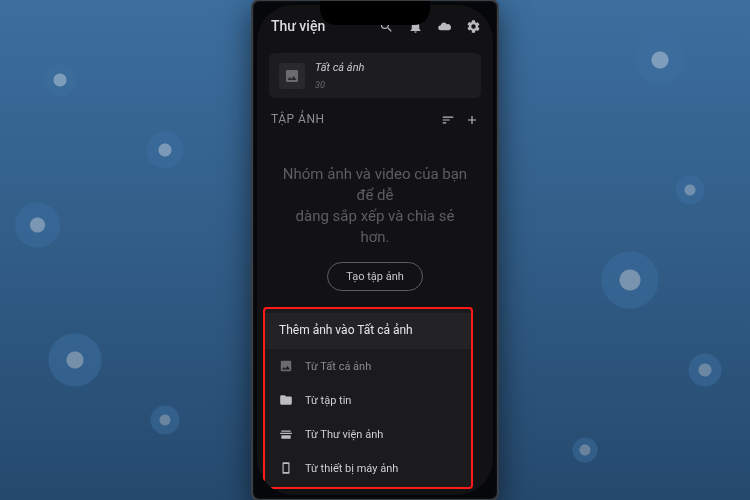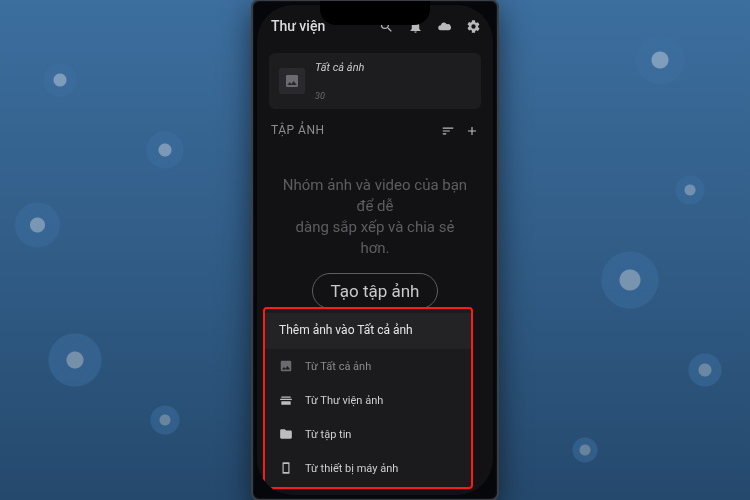--- a/index.html
+++ b/index.html
@@ -73,21 +73,21 @@
     gap: 10px;
     font-style: italic;
   }
   .thumb {
     width: 26px; height: 26px; border-radius: 3px;
     background: #2a2a2e;
     display: flex; align-items: center; justify-content: center;
   }
   .thumb svg { width: 16px; height: 16px; fill: #6b6b70; }
   .album-info .name { font-size: 11px; color: #c9c9cc; }
-  .album-info .count { font-size: 9px; color: #6a6a6f; margin-top: 17px; }
+  .album-info .count { font-size: 9px; color: #6a6a6f; margin-top: 6px; }
 
   
   .section-row {
     display: flex; align-items: center;
     padding: 14px 14px 4px 14px;
     gap: 10px;
   }
   .section-row .label { font-size: 12px; letter-spacing: 0.5px; color: #8c8c91; flex: 1; }
   .mini-ico { width: 14px; height: 14px; }
   .mini-ico svg { width: 100%; height: 100%; fill: #b9b9bc; }
@@ -98,21 +98,21 @@
     text-align: center;
     padding: 34px 24px 12px 24px;
   }
   .empty .msg { font-size: 15px; line-height: 1.4; color: #5d5d62; }
   .create-btn {
     margin: 14px auto 0 auto;
     display: inline-block;
     padding: 7px 18px;
     border: 1px solid #5d5d62;
     border-radius: 18px;
-    font-size: 17px;
+    font-size: 11px;
     color: #c9c9cc;
     background: transparent;
   }
 
   
   .sheet {
     position: absolute;
     left: 6px; right: 20px; bottom: 6px;
     background: #1b1b1e;
     border: 2px solid #ff1a1a;
@@ -211,33 +211,33 @@
           <svg viewBox="0 0 24 24">
               <path d="M21 19V5a2 2 0 0 0-2-2H5a2 2 0 0 0-2 2v14a2 2 0 0 0 2 2h14a2 2 0 0 0 2-2zM8.5 13.5l2.5 3 3.5-4.5L19 18H5z"></path>
             </svg>
         </span>
         <span>Từ Tất cả ảnh</span>
       </div>
 
       <div class="sheet-item">
         <span class="si-ico">
           <svg viewBox="0 0 24 24">
+              <path d="M10 4H4a2 2 0 0 0-2 2v12a2 2 0 0 0 2 2h16a2 2 0 0 0 2-2V8a2 2 0 0 0-2-2h-8l-2-2z"></path>
+            </svg>
+        </span>
+        <span>Từ tập tin</span>
+      </div>
+
+      <div class="sheet-item">
+        <span class="si-ico">
+          <svg viewBox="0 0 24 24">
               <path d="M4 6h16v2H4zM2 10h20v2H2zM4 14h16v6H4z"></path>
             </svg>
         </span>
         <span>Từ Thư viện ảnh</span>
-      </div>
-
-      <div class="sheet-item">
-        <span class="si-ico">
-          <svg viewBox="0 0 24 24">
-              <path d="M10 4H4a2 2 0 0 0-2 2v12a2 2 0 0 0 2 2h16a2 2 0 0 0 2-2V8a2 2 0 0 0-2-2h-8l-2-2z"></path>
-            </svg>
-        </span>
-        <span>Từ tập tin</span>
       </div>
 
       <div class="sheet-item">
         <span class="si-ico">
           <svg viewBox="0 0 24 24">
               <path d="M7 2h10a1 1 0 0 1 1 1v18a1 1 0 0 1-1 1H7a1 1 0 0 1-1-1V3a1 1 0 0 1 1-1zm1 3v14h8V5H8z"></path>
             </svg>
         </span>
         <span>Từ thiết bị máy ảnh</span>
       </div>

